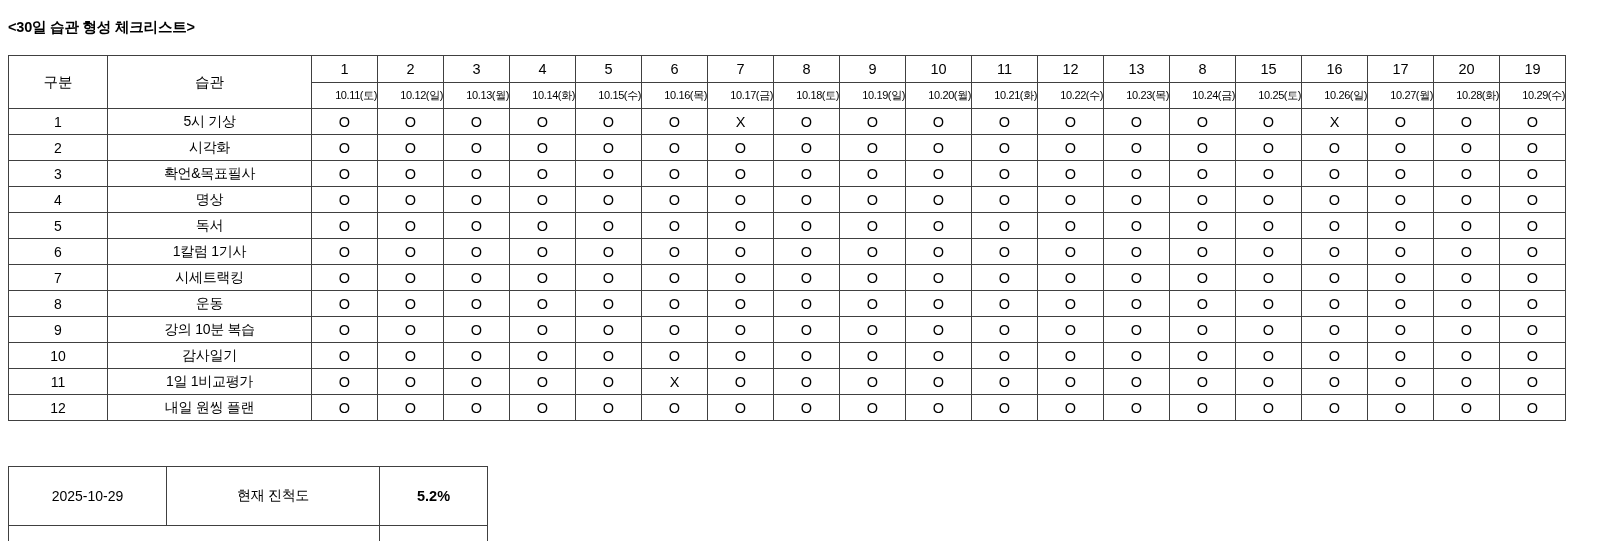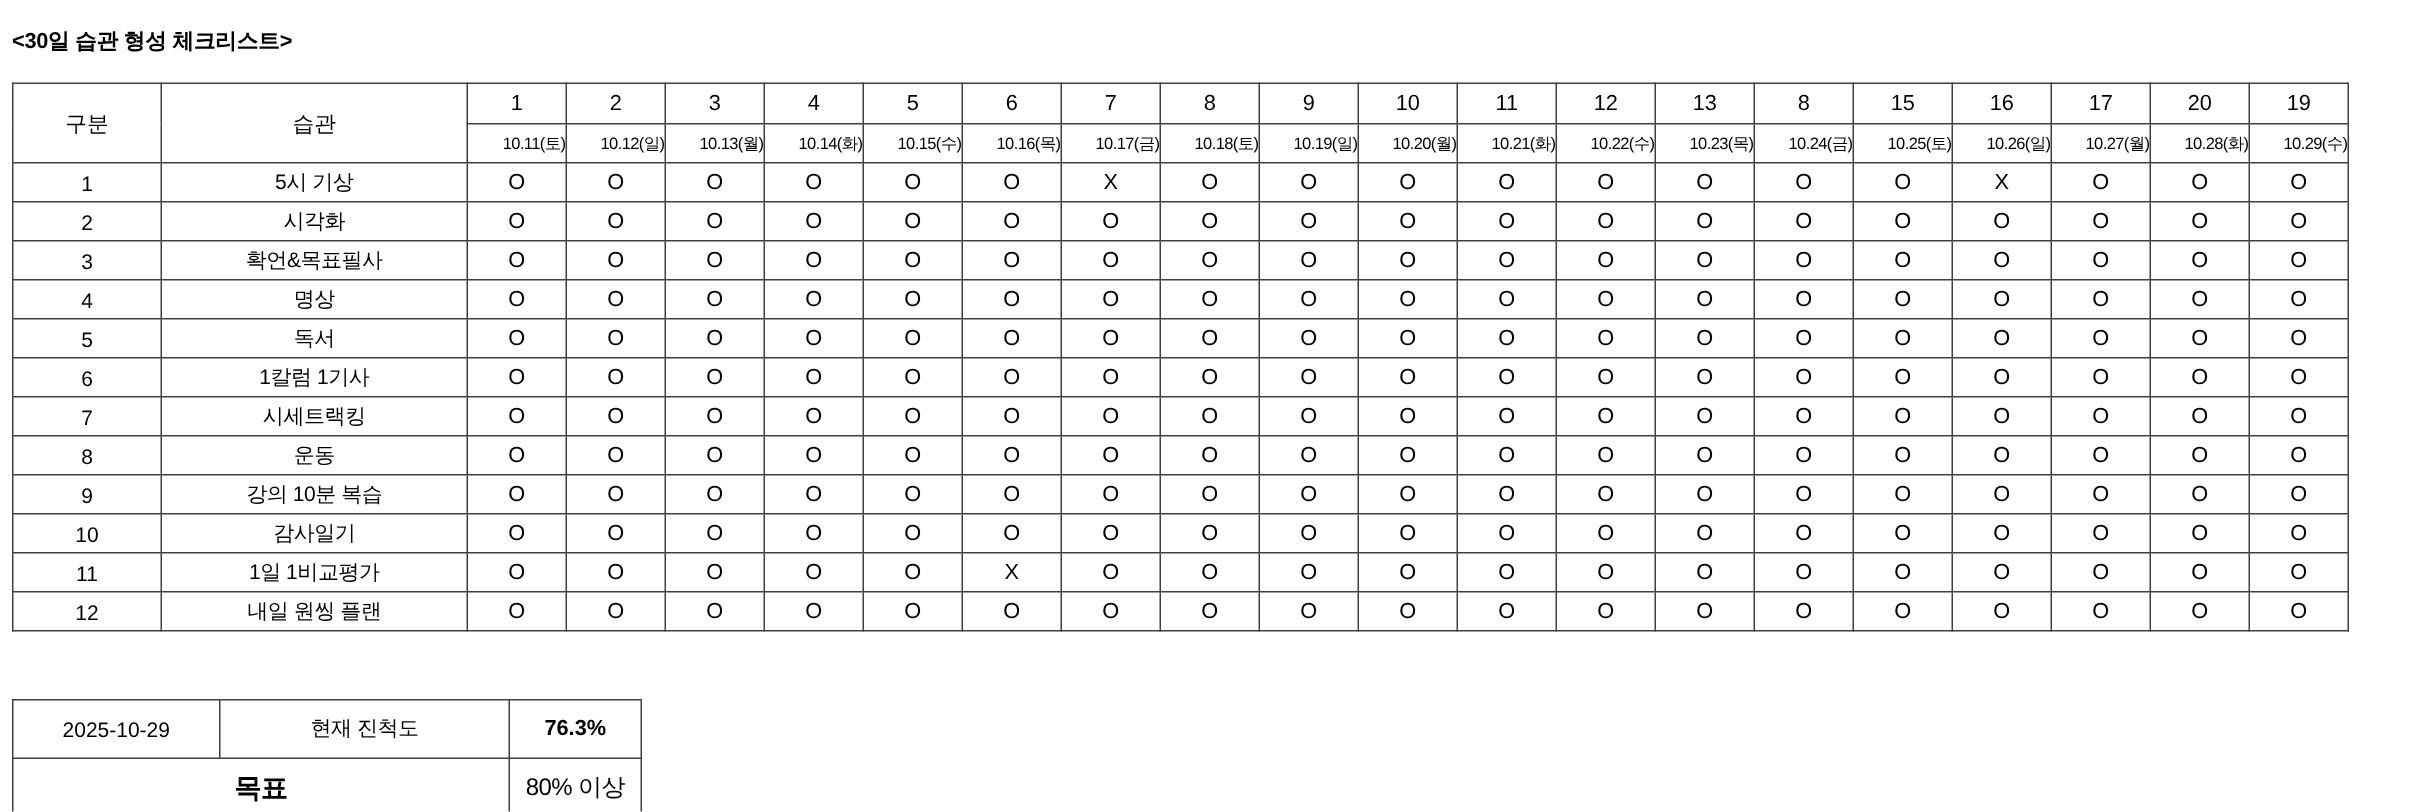--- a/index.html
+++ b/index.html
@@ -65,21 +65,21 @@
     position: absolute;
     left: 8px;
     top: 466px;
     border-collapse: collapse;
     table-layout: fixed;
   }
   #summary-table td {
     border: 1px solid #404040;
     text-align: center;
     vertical-align: middle;
-    padding: 6px;
+    padding: 16px;
     height: 26px;
   }
   #summary-table .c-date { width: 125px; font-size: 14px; }
   #summary-table .c-label { width: 180px; font-size: 14px; letter-spacing: -0.3px; margin-left: 15px; }
   #summary-table .c-value { width: 75px; font-size: 14.5px; font-weight: bold; }
   #summary-table .c-goal-label { font-size: 18px; font-weight: bold; letter-spacing: -0.3px; }
   #summary-table .c-goal-value { font-size: 16px; letter-spacing: -0.4px; }
 </style>
 </head>
 <body>
@@ -411,20 +411,20 @@
         <td class="mark">O</td>
       </tr>
     </tbody>
 </table>
 
 <table id="summary-table">
   <tbody>
     <tr>
       <td class="c-date">2025-10-29</td>
       <td class="c-label">현재 진척도</td>
-      <td class="c-value">76.3%</td>
+      <td class="c-value">5.2%</td>
     </tr>
     <tr>
       <td class="c-goal-label" colspan="2">목표</td>
       <td class="c-goal-value">80% 이상</td>
     </tr>
   </tbody>
 </table>
 
 </body></html>

